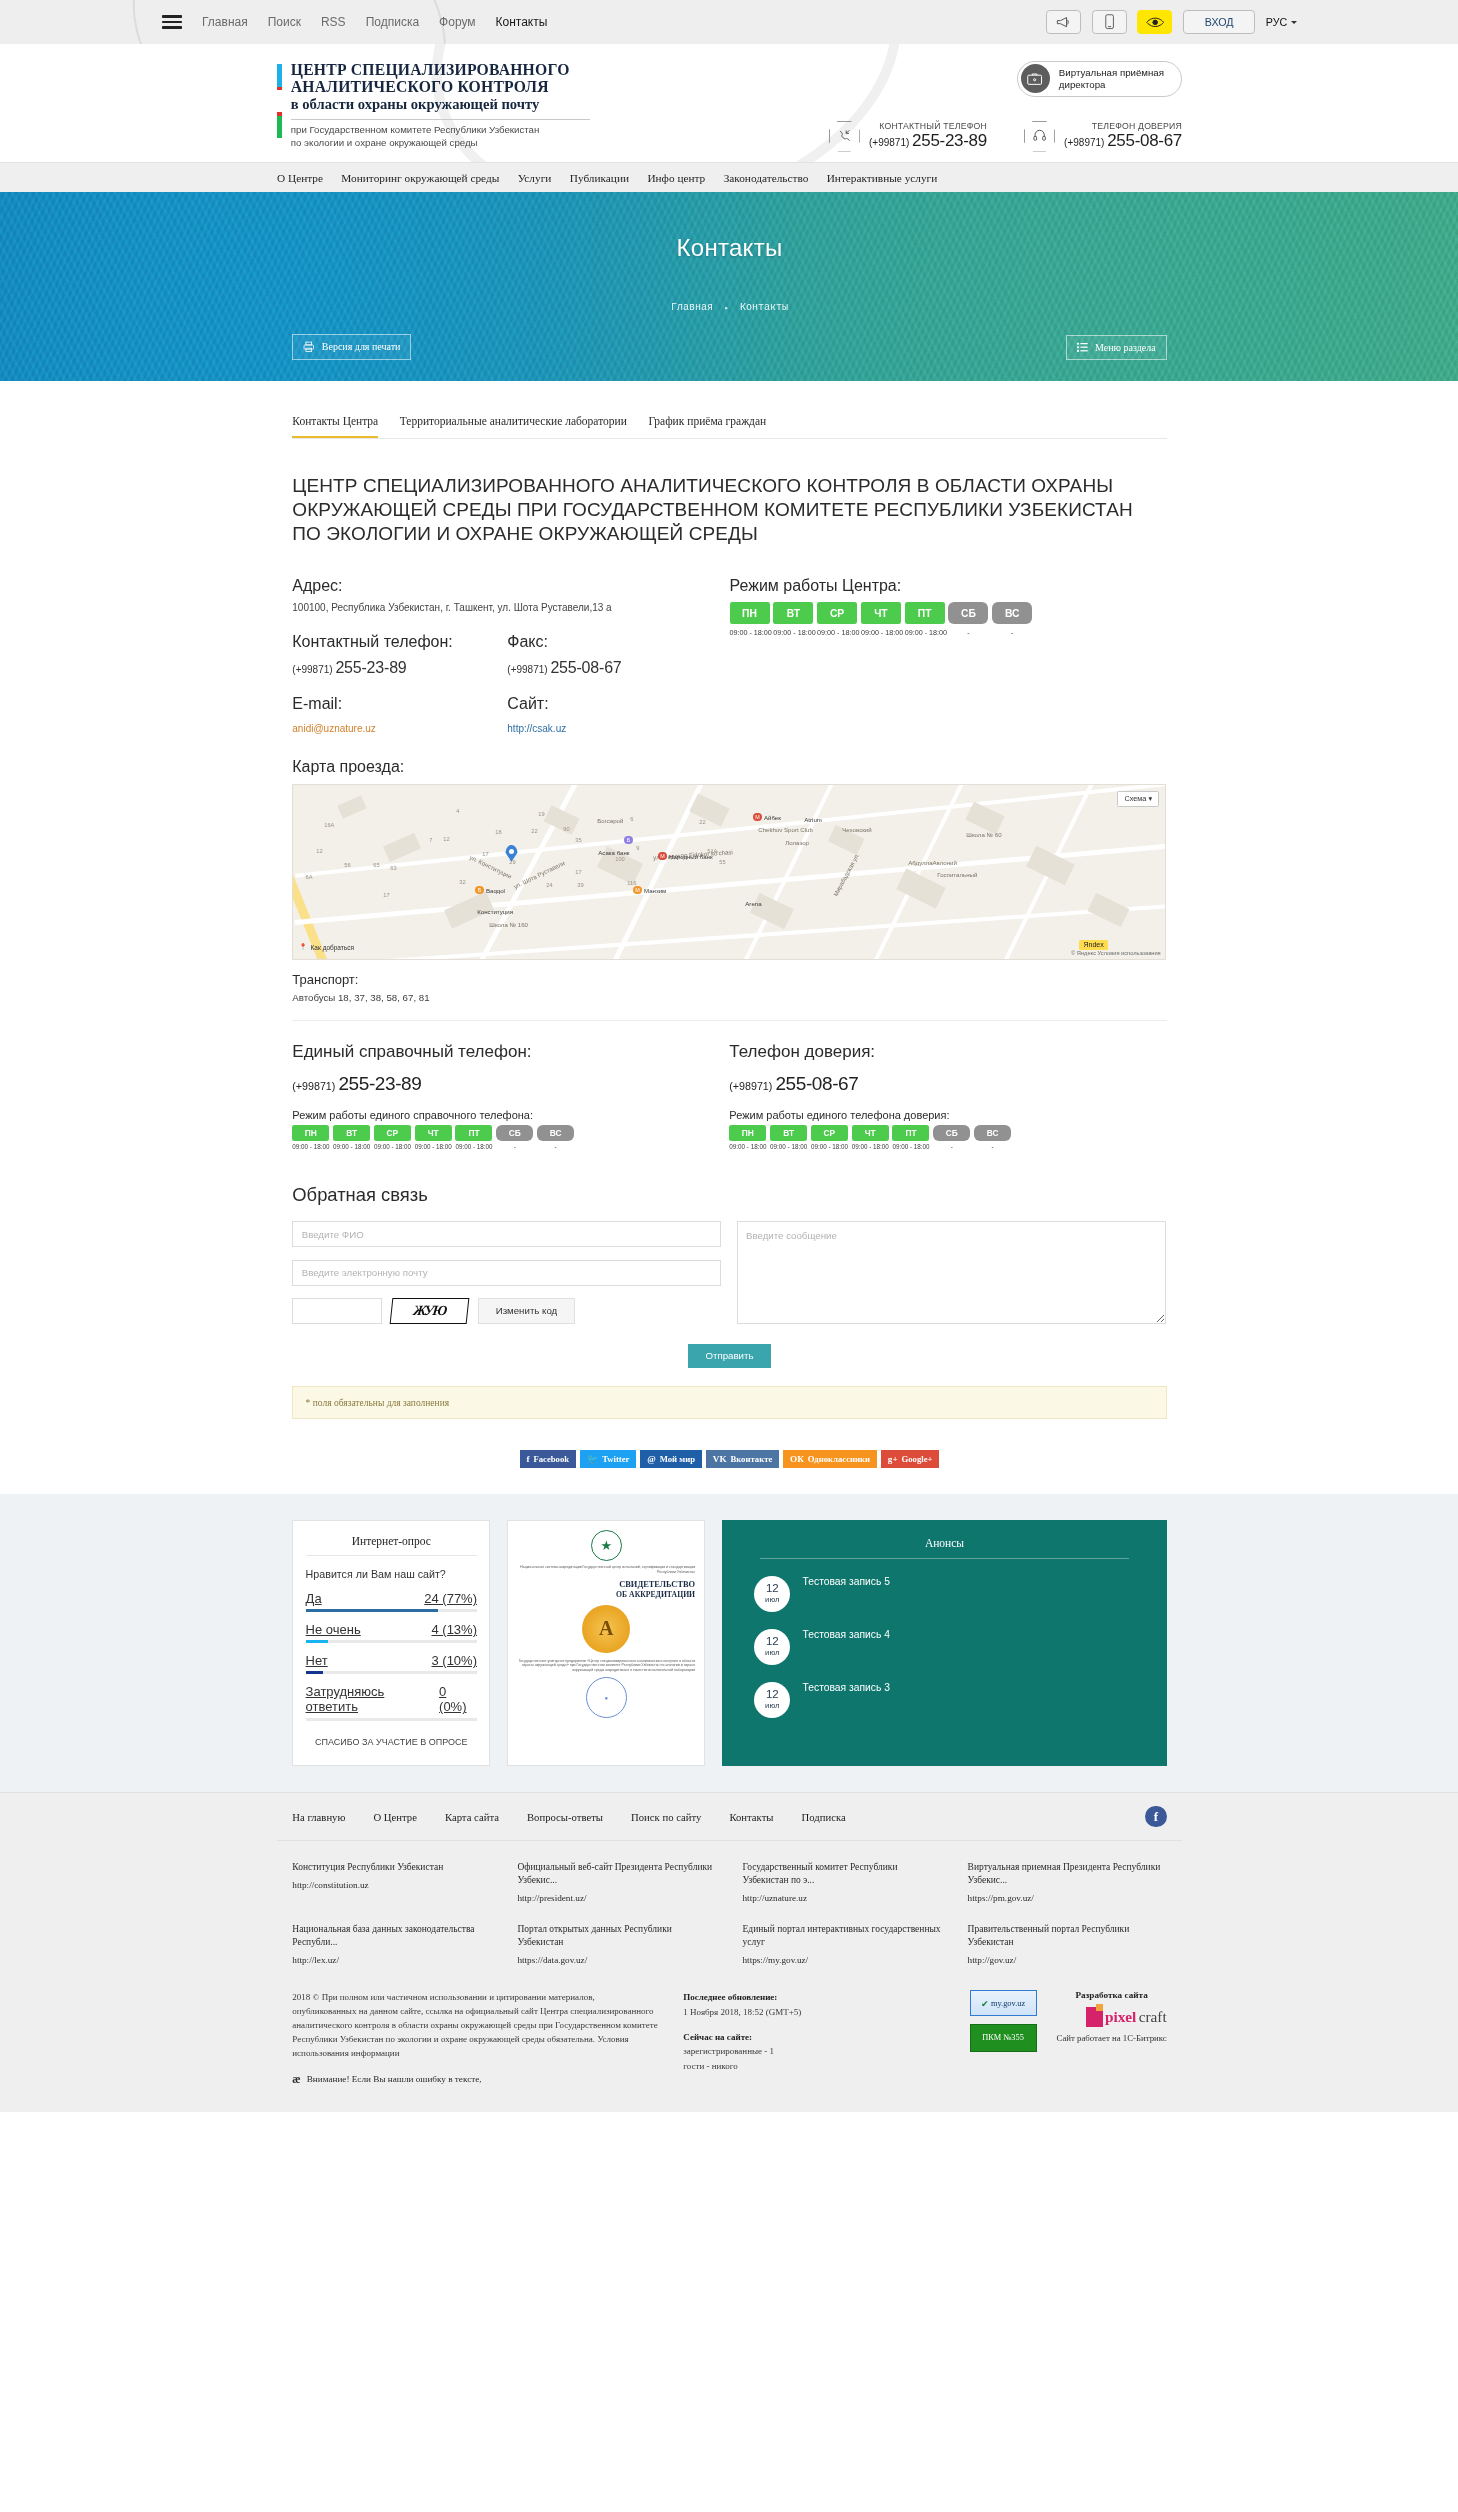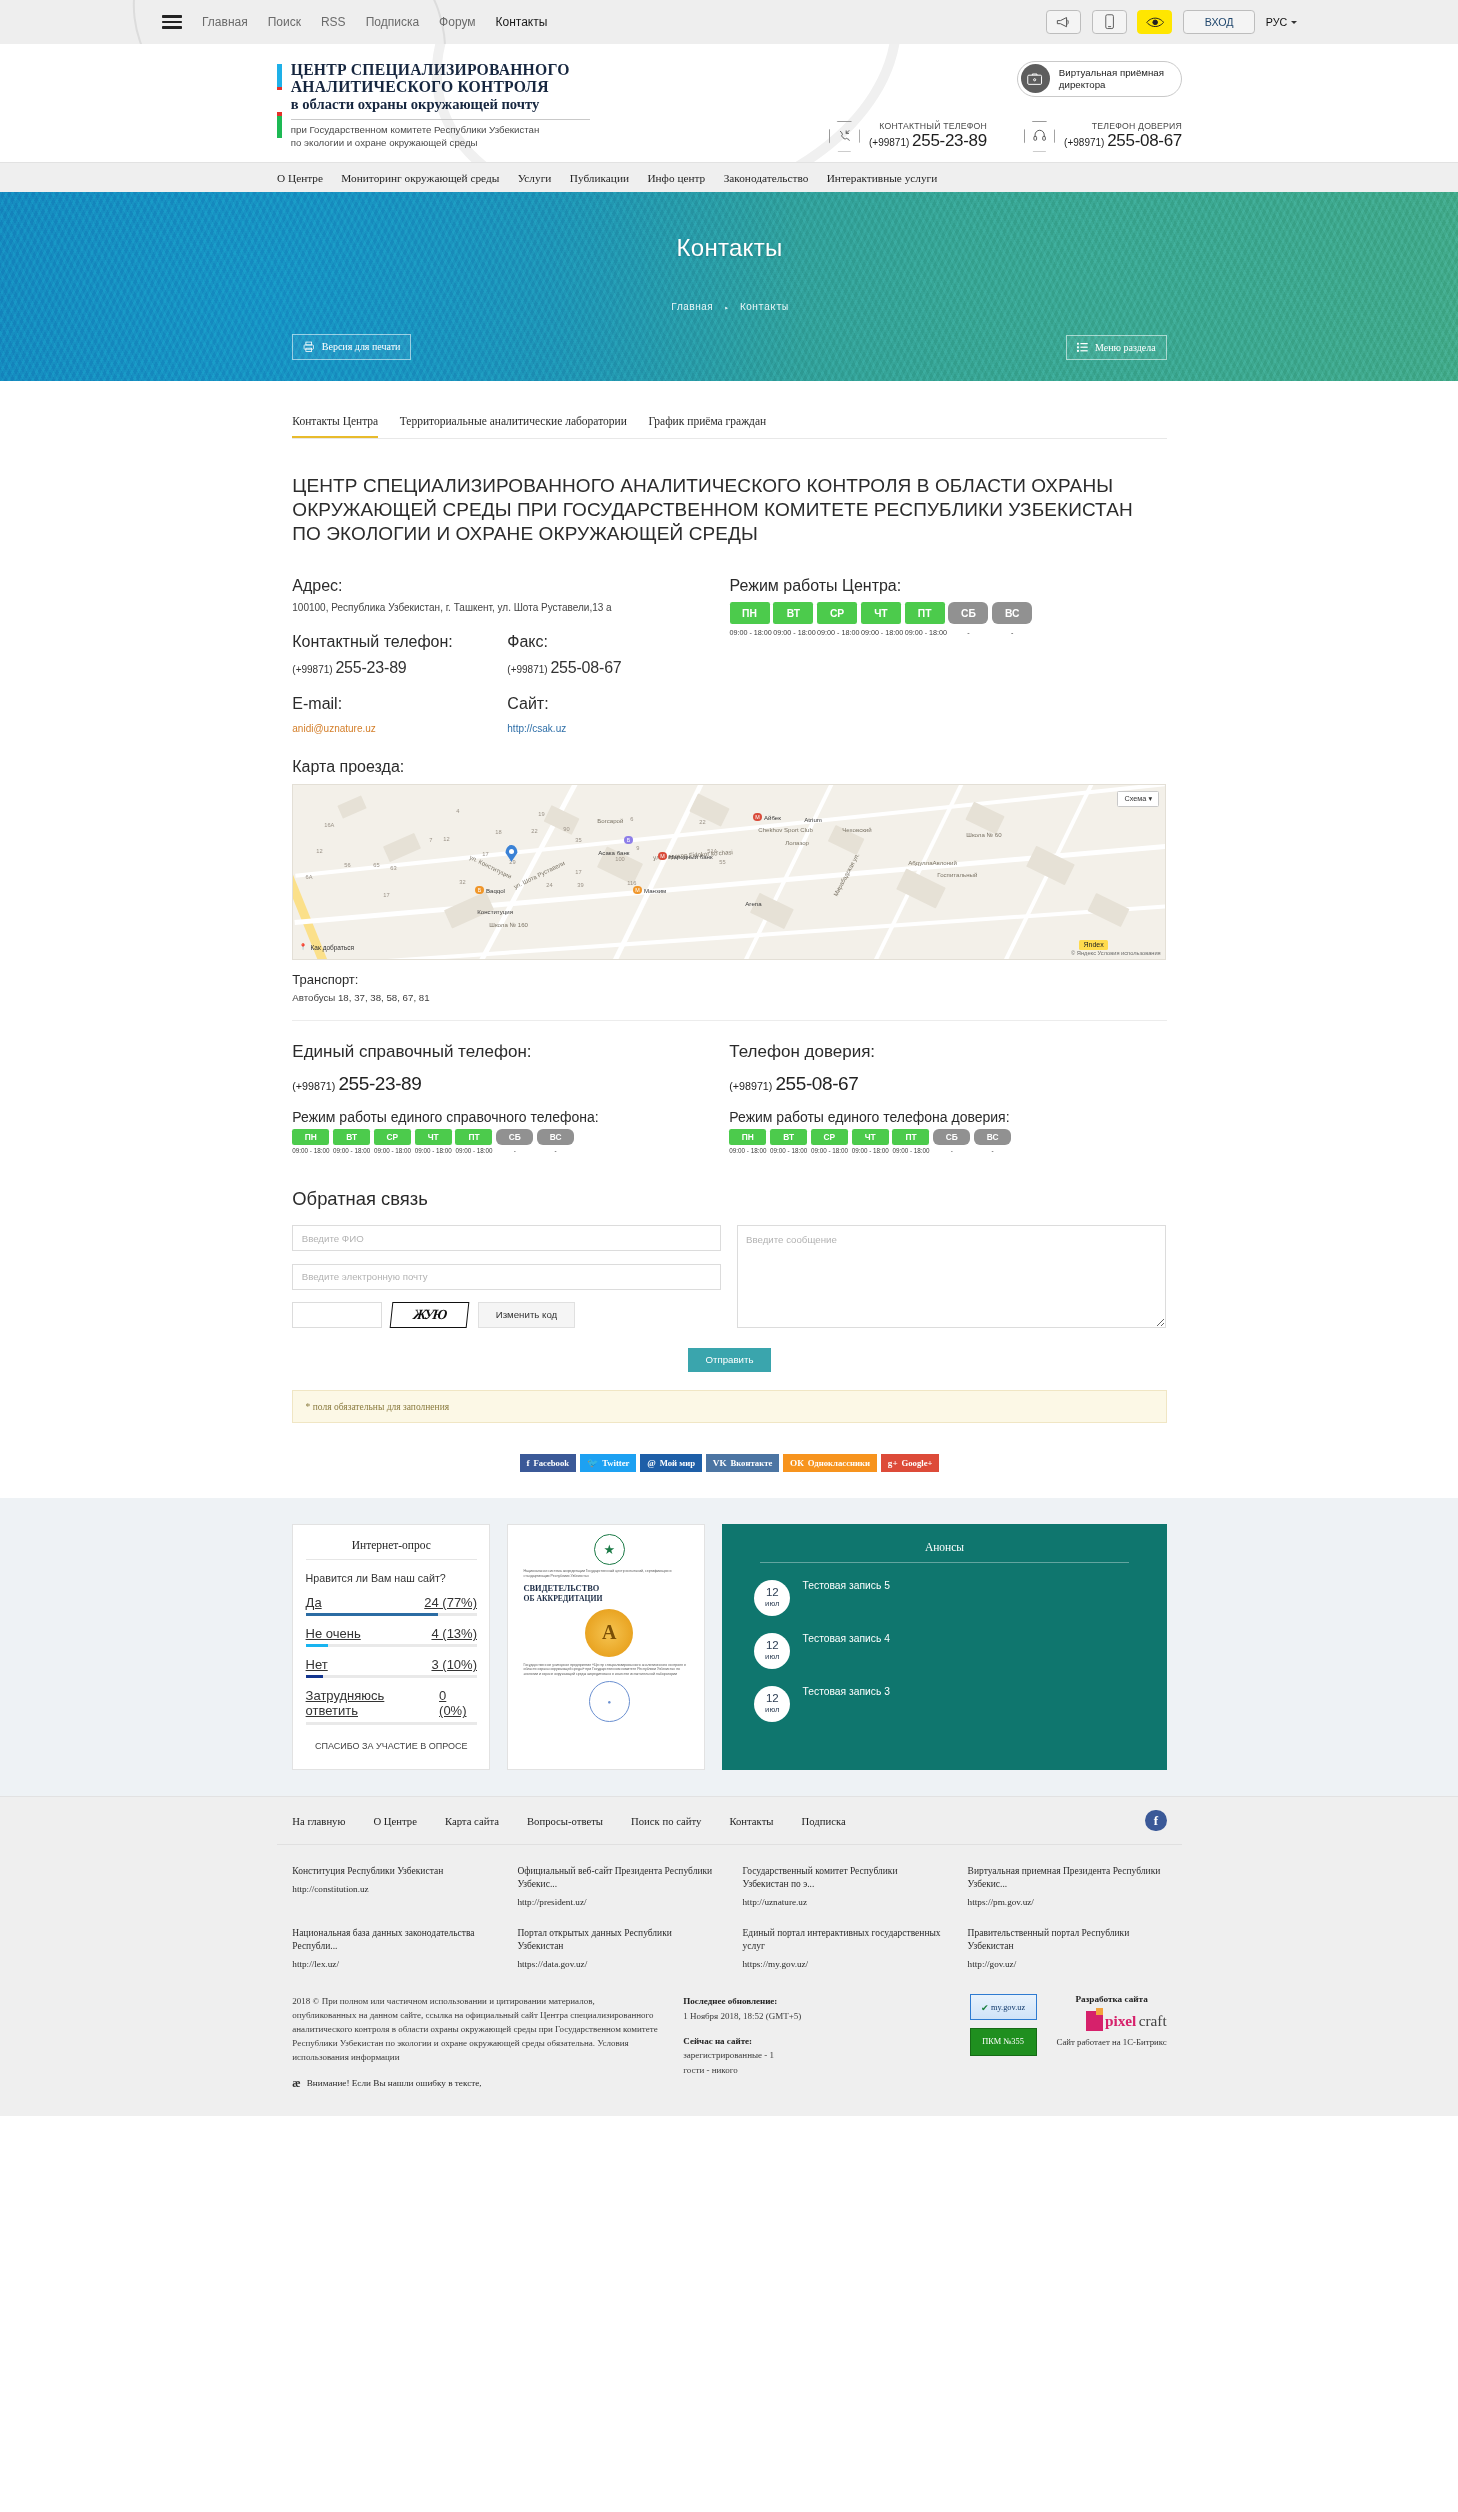--- a/index.html
+++ b/index.html
@@ -232,21 +232,21 @@
   .transport { margin-top: 12.3px; }
   .transport h3 { font-size: 13px; font-weight: 400; color: #2b2b2b; margin-bottom: 4.6px; }
   .transport p { font-size: 9.7px; color: #3f3f3f; }
   .hr { border-top: 0.8px solid #ececec; margin: 17px 0 21.5px; }
 
   .phones2 { display: flex; }
   .phones2 .col { width: 437px; }
   .phones2 h3 { font-family: "Liberation Sans", sans-serif; font-size: 17px; font-weight: 400; color: #2b2b2b; }
   .phones2 .big { font-size: 10.7px; color: #222; margin: 10.7px 0 14px; }
   .phones2 .big b { font-size: 19px; font-weight: 400; letter-spacing: -0.4px; }
-  .phones2 .lbl { font-size: 14px; color: #2b2b2b; margin-bottom: 4.6px; margin-top: 7px; }
+  .phones2 .lbl { font-size: 11px; color: #2b2b2b; margin-bottom: 4.6px; margin-top: 7px; }
 
   
   h2.fb { font-size: 18.4px; font-weight: 400; color: #2b2b2b; margin: 34px 0 15.3px; }
   .fb-row { display: flex; gap: 15.3px; }
   .fb-left { width: 429px; }
   .fb-right { width: 429px; }
   .inp {
     width: 100%; height: 26px; border: 0.8px solid #dcdcdc; background: #fff;
     padding: 0 8.4px; font-size: 9.7px; color: #333; outline: none; display: block;
     font-family: "Liberation Sans", sans-serif;
@@ -302,21 +302,21 @@
     font-size: 11.5px; color: #222; text-align: center; padding-bottom: 8.4px; border-bottom: 0.8px solid #e6e6e6;
   }
   .poll .q { font-size: 10.7px; color: #333; margin: 12.3px 0 10.7px; }
   .poll-item { margin-bottom: 10px; }
   .poll-item .top { display: flex; justify-content: space-between; font-size: 13px; color: #333; margin-bottom: 3.1px; text-decoration: underline; }
   .poll-bar { height: 3.1px; background: #e9e9e9; }
   .poll-bar i { display: block; height: 3.1px; }
   .poll .thanks { text-align: center; font-size: 9px; color: #444; margin-top: 15.3px; line-height: 12.3px; }
 
   .cert { width: 198px; background: #fff; border: 0.8px solid #e2e2e2; position: relative; overflow: hidden; }
-  .cert .doc { padding: 7.7px 9.2px; text-align: left; margin-left: 6px; }
+  .cert .doc { padding: 7.7px 9.2px; text-align: right; }
   .cert .emb { width: 31px; height: 31px; border-radius: 50%; border: 1.5px solid #1b7a46; margin: 1.5px auto 4.6px; position: relative; }
   .cert .emb::after { content:"★"; position:absolute; inset:0; display:flex; align-items:center; justify-content:center; color:#1b7a46; font-size: 13px;}
   .cert .tiny { font-size: 3.5px; color: #5a5a5a; line-height: 4.6px; }
   .cert .h1 { font-family: "Liberation Serif", serif; font-weight: bold; font-size: 8.4px; color: #1a2a44; margin: 5.4px 0 0.8px; }
   .cert .h2 { font-family: "Liberation Serif", serif; font-weight: bold; font-size: 7.7px; color: #1a2a44; margin-bottom: 5.4px; }
   .cert .seal {
     width: 48px; height: 48px; border-radius: 50%;
     background: radial-gradient(circle, #f5c451 0%, #e9a422 70%, #c98b12 100%);
     margin: 6.1px auto; display:flex; align-items:center; justify-content:center;
     font-family: "Liberation Serif", serif; color:#7a4e06; font-size: 20px; font-weight: bold;

